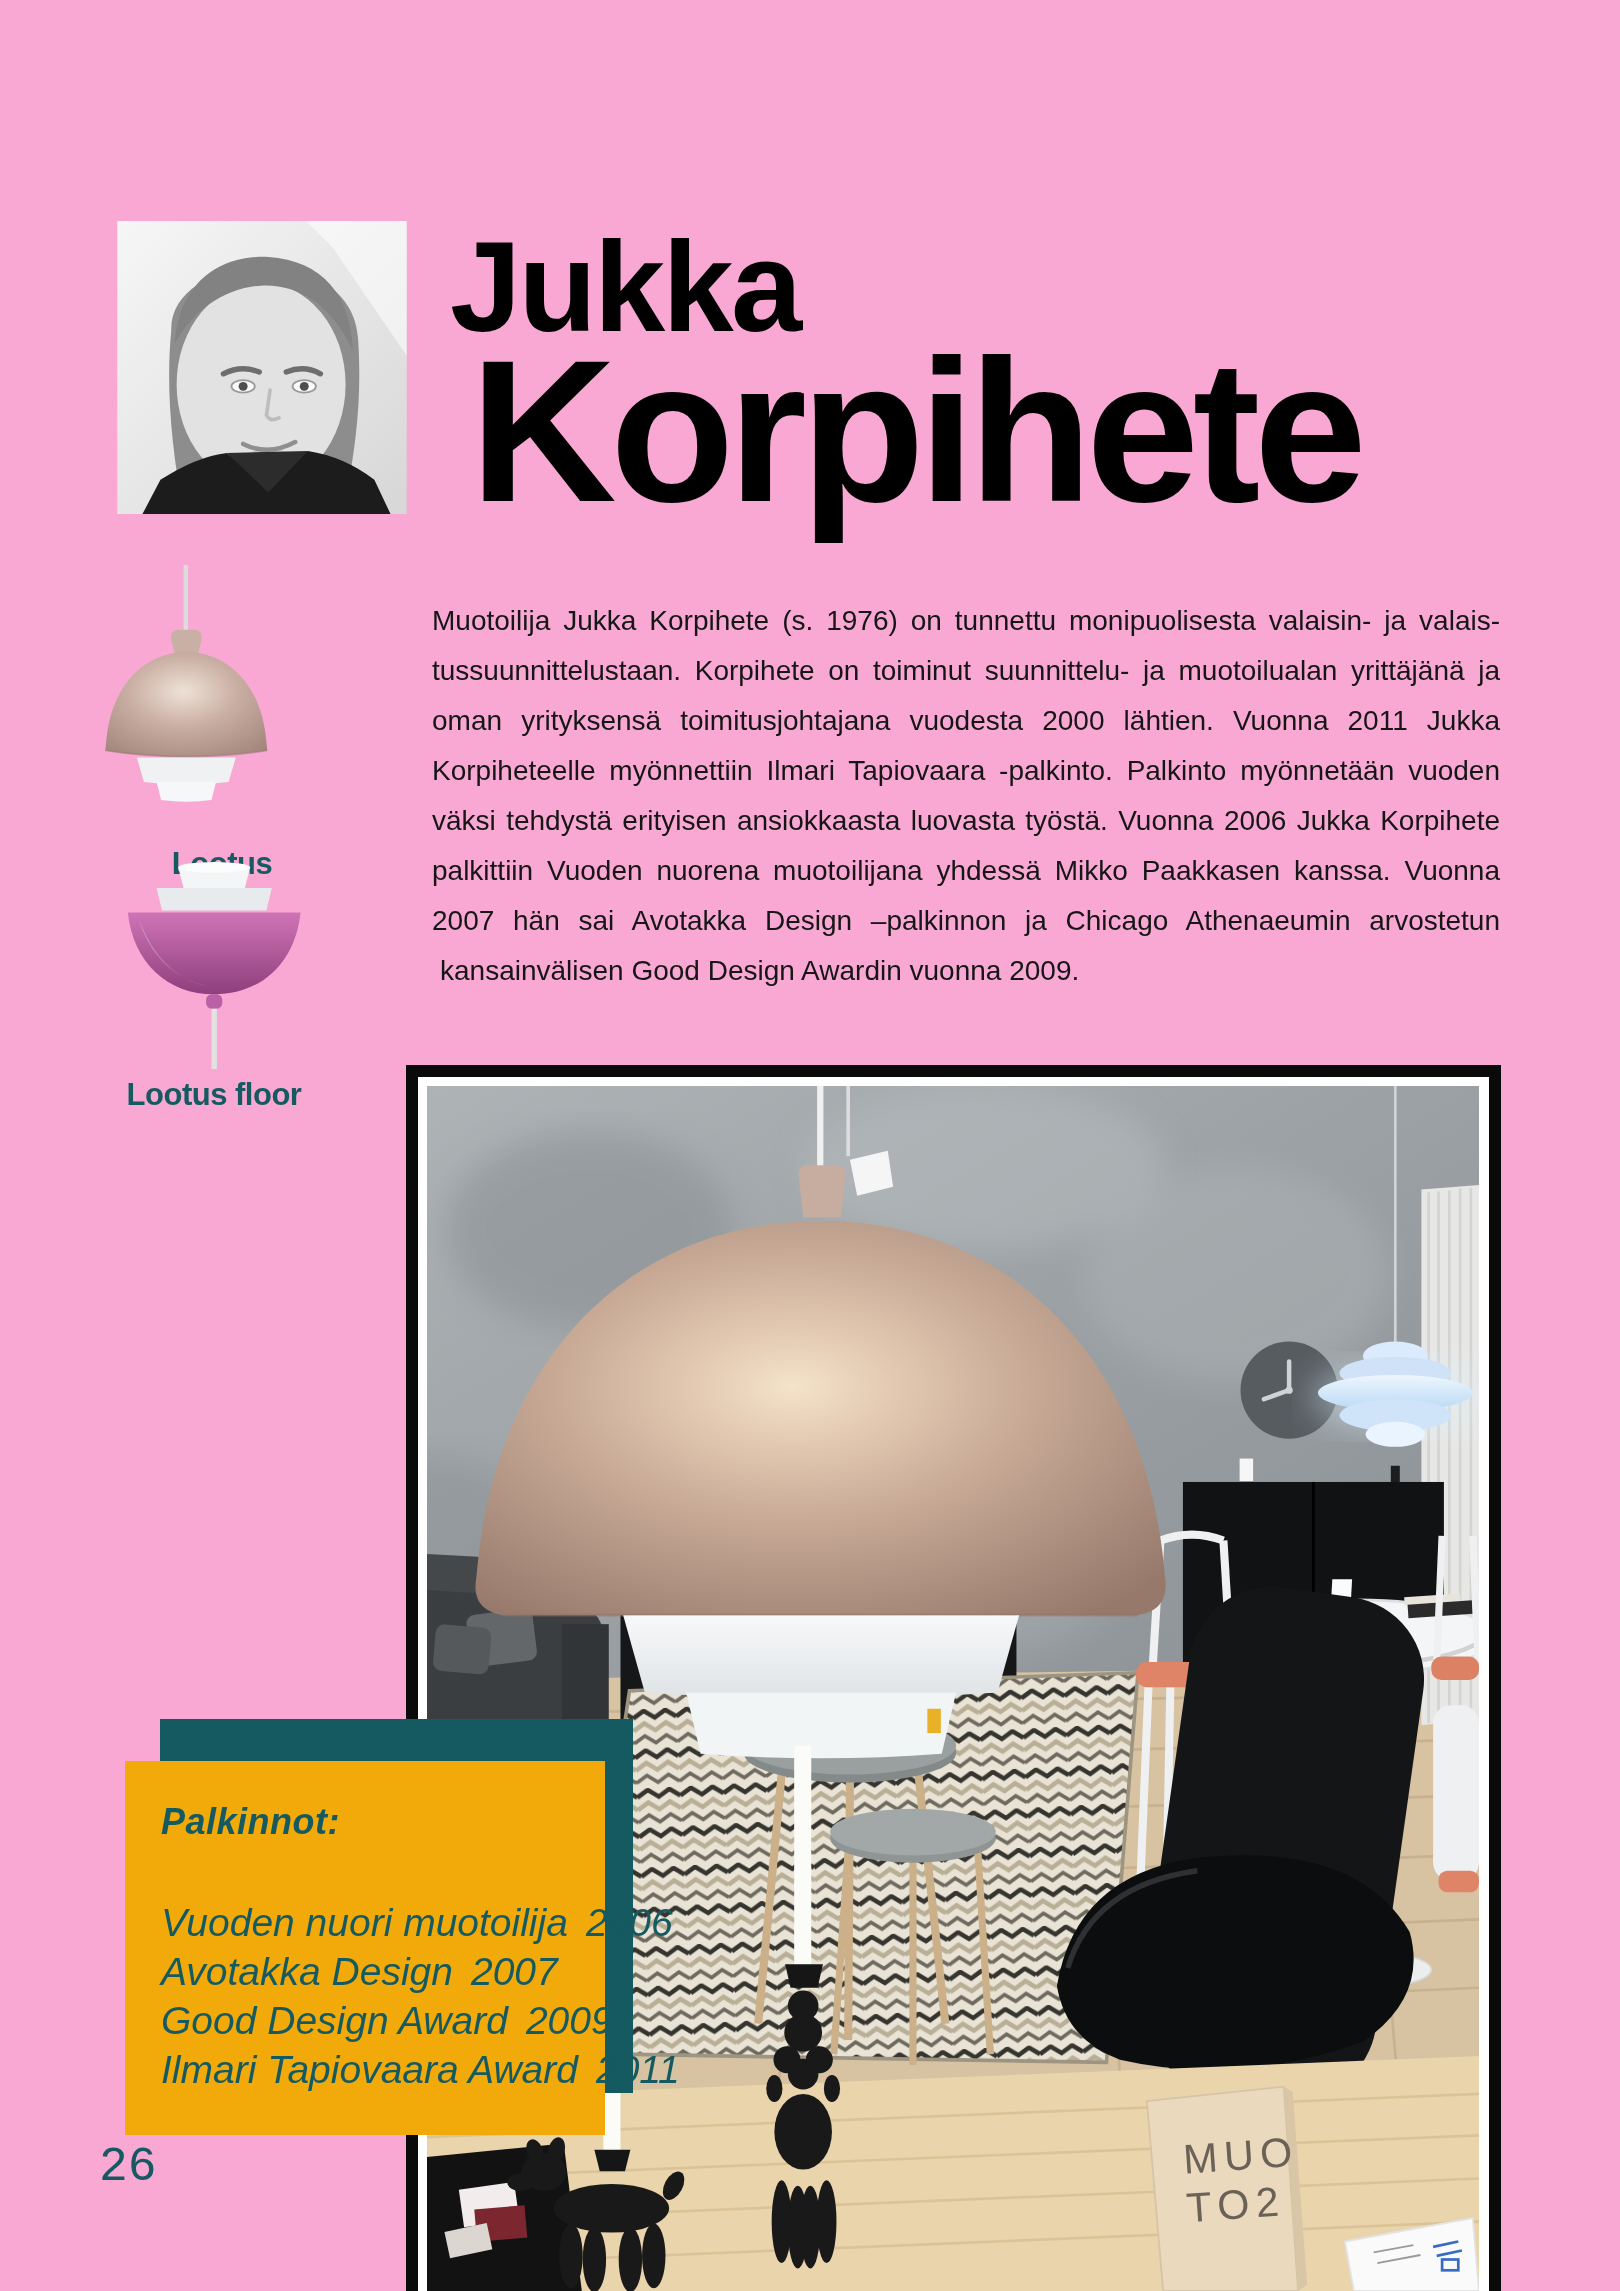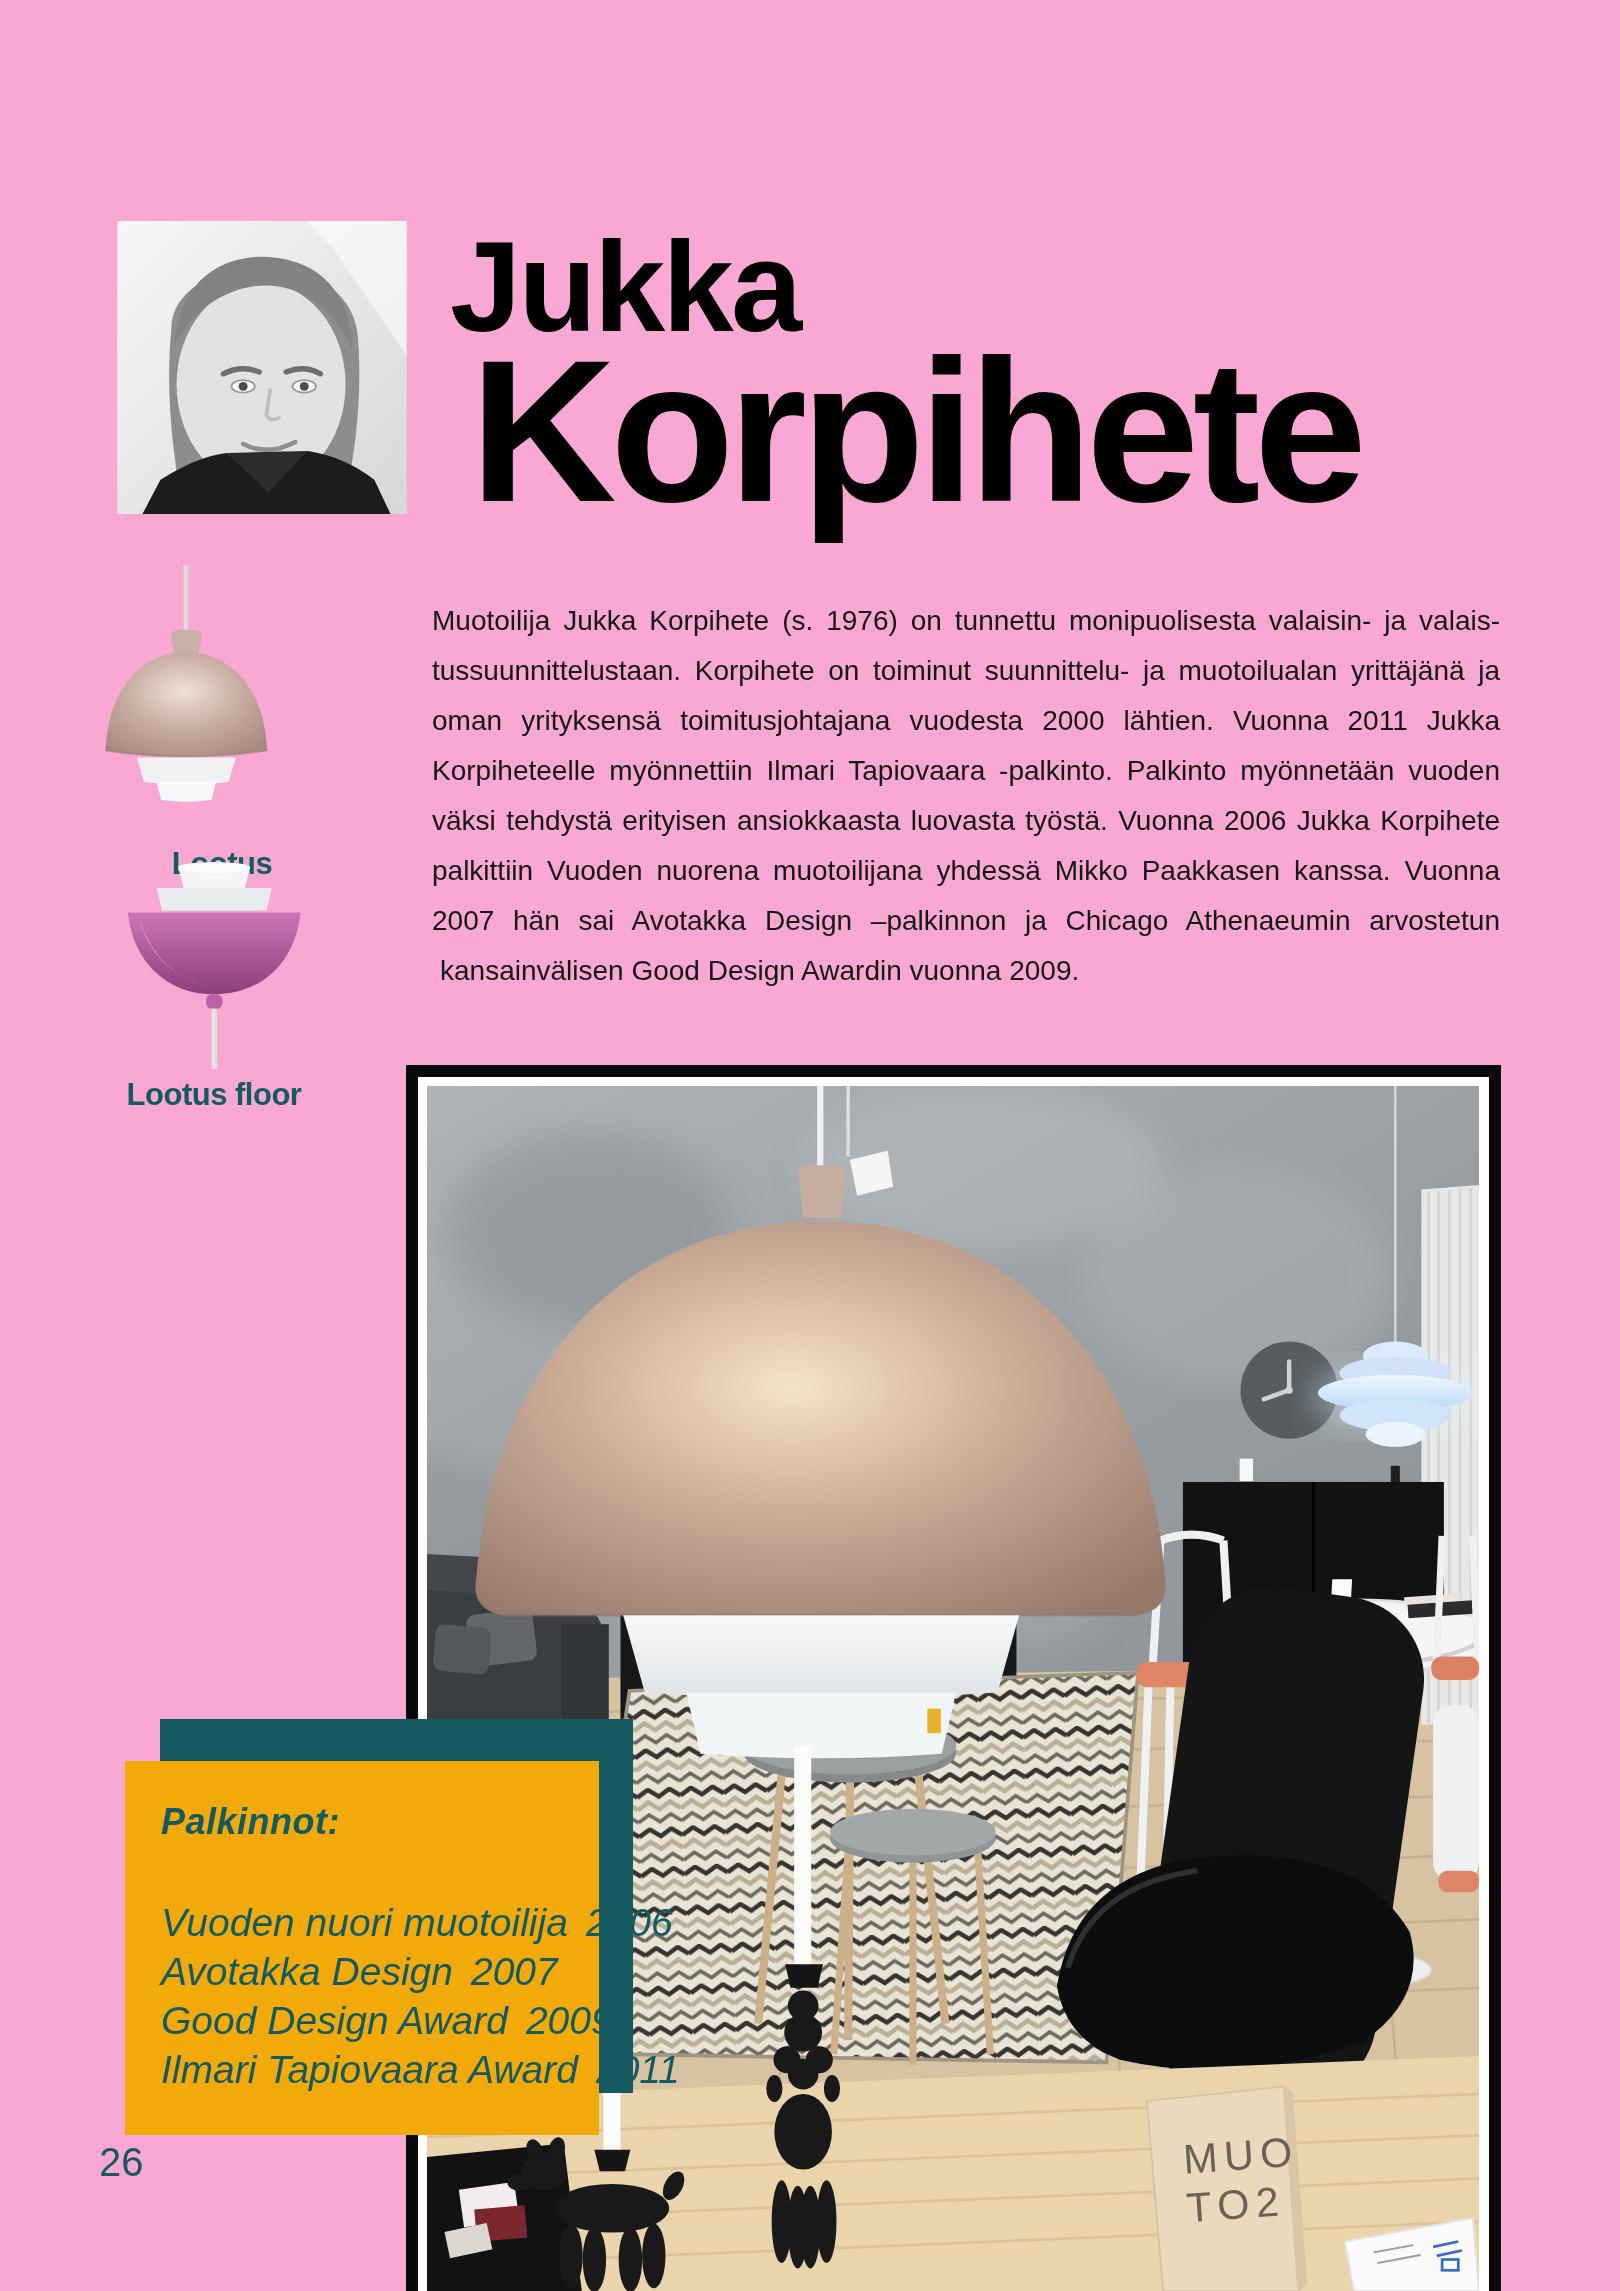--- a/index.html
+++ b/index.html
@@ -51,32 +51,32 @@
     padding:9px 9px 0 9px;
   }
   #photo-frame svg{display:block;width:1052px;height:1205px;}
 
   
   #awards-shadow{
     left:160px;top:1719px;width:473px;height:374px;background:var(--teal);
   }
   #awards-box{
     left:125px;top:1761px;width:474px;height:374px;background:var(--yellow);
-    color:var(--teal);font-style:italic;
+    color:var(--teal);font-style:italic;padding-left:6px;
   }
   #awards-heading{
     position:absolute;left:36px;top:40px;font-size:36px;font-weight:bold;letter-spacing:0.5px;
   }
   #awards-list{position:absolute;left:36px;top:137px;font-size:39px;line-height:49px;}
   .award-row{white-space:nowrap;}
   .award-year{display:inline-block;margin-left:18px;}
 
   
   #page-number{
-    left:99px;top:2140px;font-size:40px;color:var(--teal);font-weight:400;
+    left:99px;top:2140px;font-size:48px;color:var(--teal);font-weight:400;font-family:Liberation Mono, monospace;
   }
 </style>
 </head>
 <body>
 
 <div id="page">
 
   <div class="abs" id="portrait">
     <svg viewBox="0 0 322 326" width="290" height="293">
       <defs>

